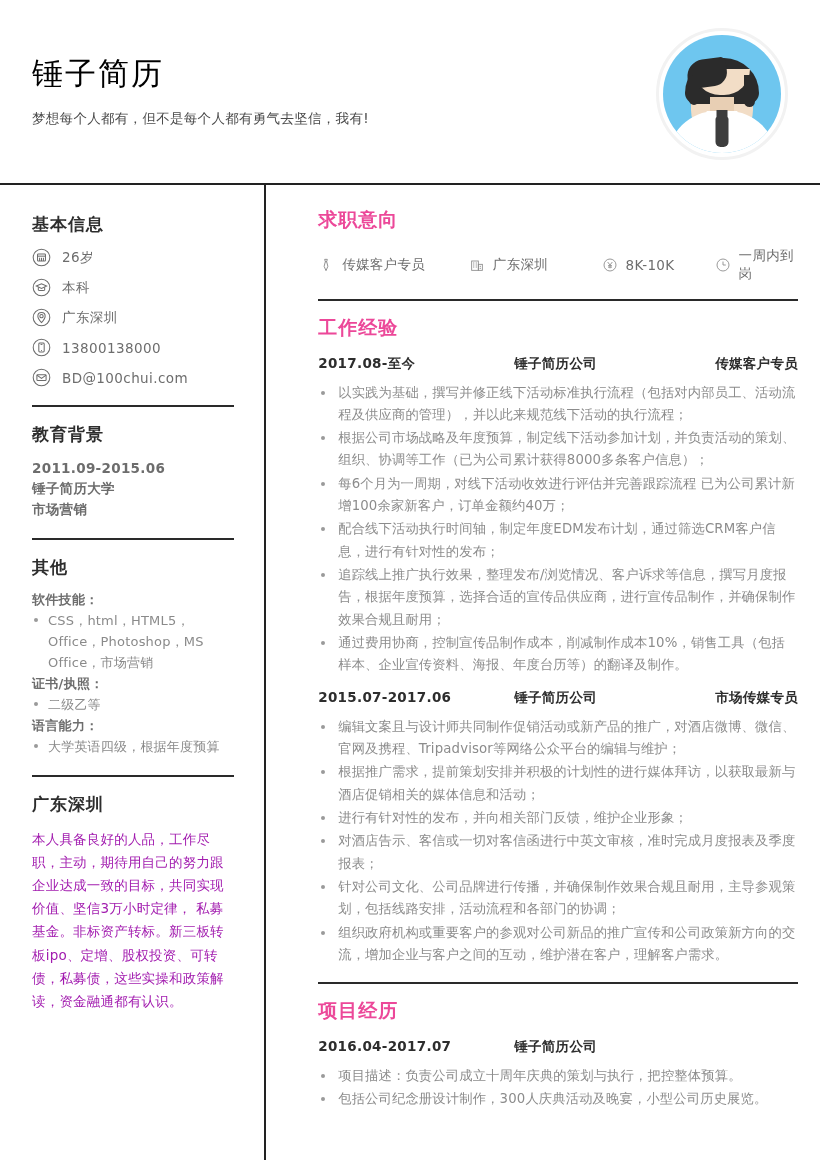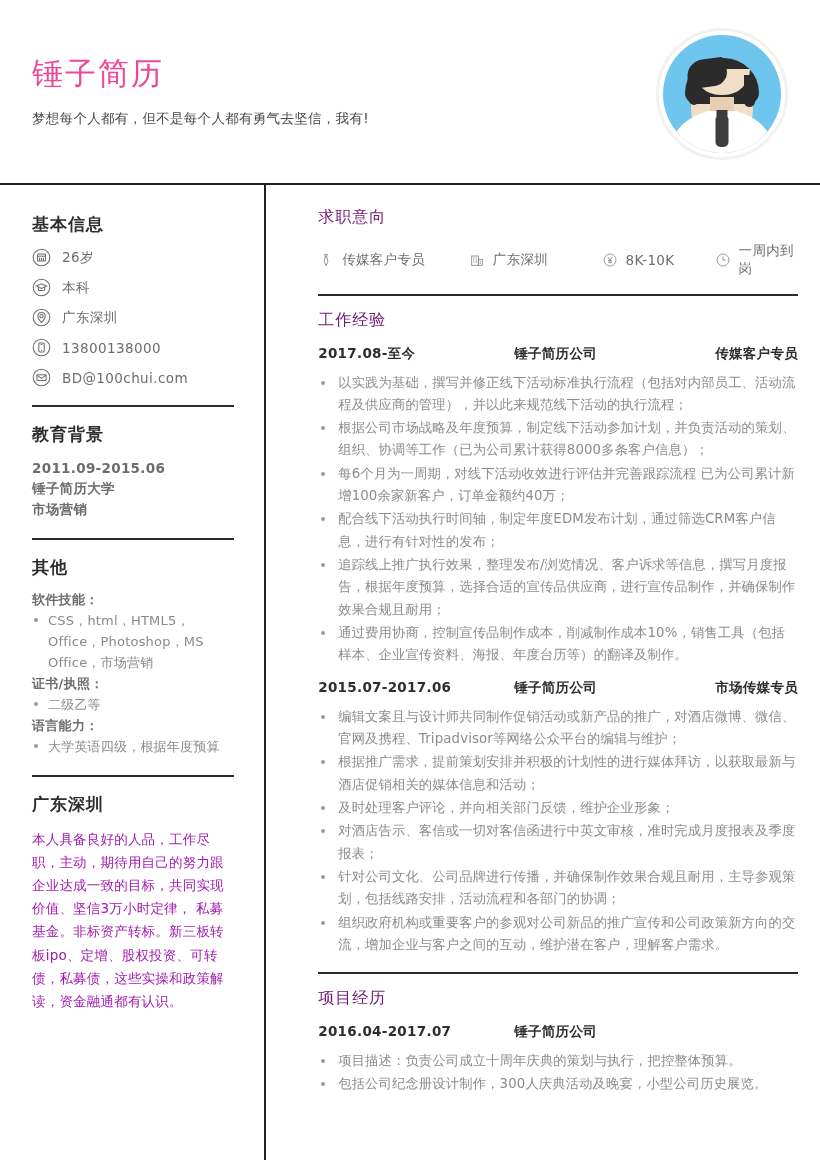--- a/index.html
+++ b/index.html
@@ -24,21 +24,21 @@
     padding: 0 30px;
   }
   .header-text {
     position: absolute;
     left: 32px;
     top: 55px;
   }
   .name {
     font-size: 31px;
     font-weight: 400;
-    color: #ec4899;
+    color: #000000;
     letter-spacing: 2px;
     line-height: 1.2;
   }
   .tagline {
     margin-top: 18px;
     font-size: 13.5px;
     color: #4a4a4a;
     letter-spacing: 0.3px;
   }
   .avatar-wrap {
@@ -283,23 +283,23 @@
   }
   .self-text {
     font-size: 13.5px;
     color: #a21caf;
     line-height: 1.72;
     letter-spacing: 0.2px;
   }
 
   
   .sec-title {
-    font-size: 16px;
-    font-weight: normal;
-    color: #701a75;
+    font-size: 19px;
+    font-weight: bold;
+    color: #ec4899;
     letter-spacing: 1px;
     margin-bottom: 14px;
   }
   .sec-rule {
     height: 1.5px;
     background: #2a2a2a;
     margin: 16px 0 14px 0;
   }
   .objective-row {
     display: flex;
@@ -573,21 +573,21 @@
 
         <div class="job-block">
           <div class="job-head">
             <span class="job-date">2015.07-2017.06</span>
             <span class="job-company">锤子简历公司</span>
             <span class="job-role">市场传媒专员</span>
           </div>
           <ul class="bullets">
             <li>编辑文案且与设计师共同制作促销活动或新产品的推广，对酒店微博、微信、官网及携程、Tripadvisor等网络公众平台的编辑与维护；</li>
             <li>根据推广需求，提前策划安排并积极的计划性的进行媒体拜访，以获取最新与酒店促销相关的媒体信息和活动；</li>
-            <li>及时处理客户评论，并向相关部门反馈，维护企业形象；</li>
+            <li>进行有针对性的发布，并向相关部门反馈，维护企业形象；</li>
             <li>对酒店告示、客信或一切对客信函进行中英文审核，准时完成月度报表及季度报表；</li>
             <li>针对公司文化、公司品牌进行传播，并确保制作效果合规且耐用，主导参观策划，包括线路安排，活动流程和各部门的协调；</li>
             <li>组织政府机构或重要客户的参观对公司新品的推广宣传和公司政策新方向的交流，增加企业与客户之间的互动，维护潜在客户，理解客户需求。</li>
           </ul>
         </div>
       </div>
 
       <div class="sec-rule"></div>
 
       <div>

